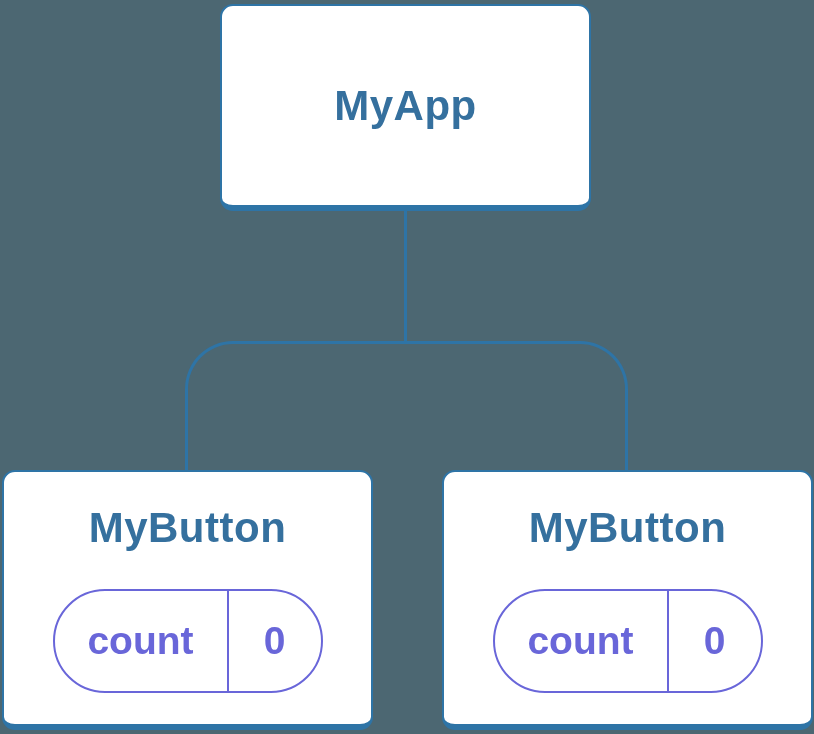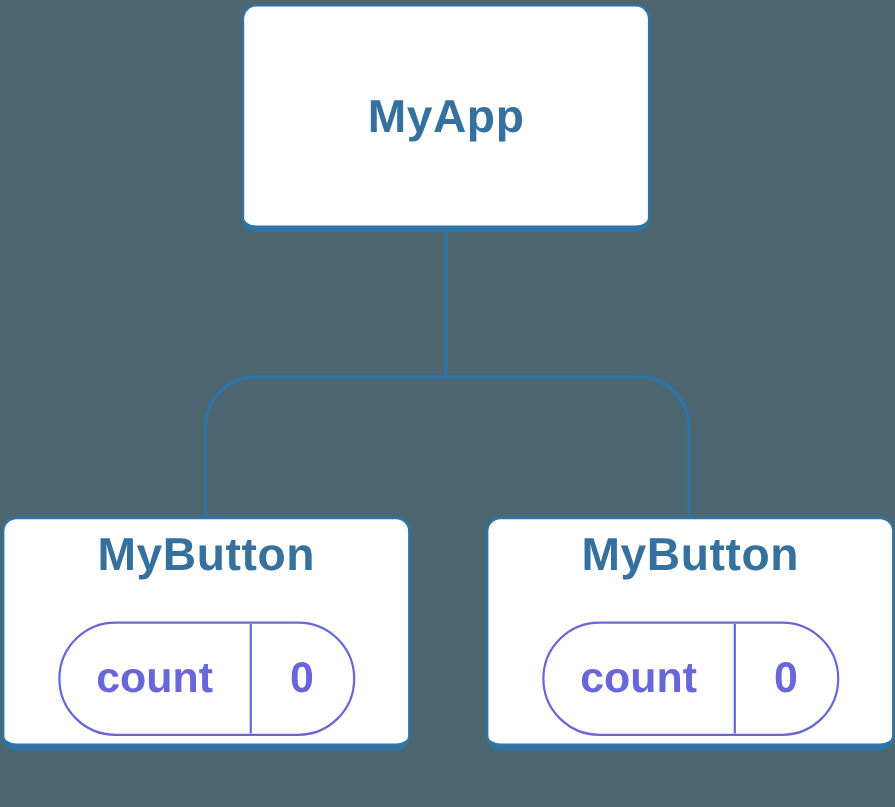--- a/index.html
+++ b/index.html
@@ -34,21 +34,21 @@
   }
   .node-root {
     left: 220px;
     top: 4px;
     width: 371px;
     height: 207px;
   }
   .node-child {
     top: 470px;
     width: 371px;
-    height: 212px;
+    height: 260px;
     gap: 37px;
   }
   .node-child-left  { left: 2px; }
   .node-child-right { left: 442px; }
   .node-title {
     font-size: 42px;
     font-weight: 700;
     letter-spacing: 0.5px;
     color: var(--title);
   }

